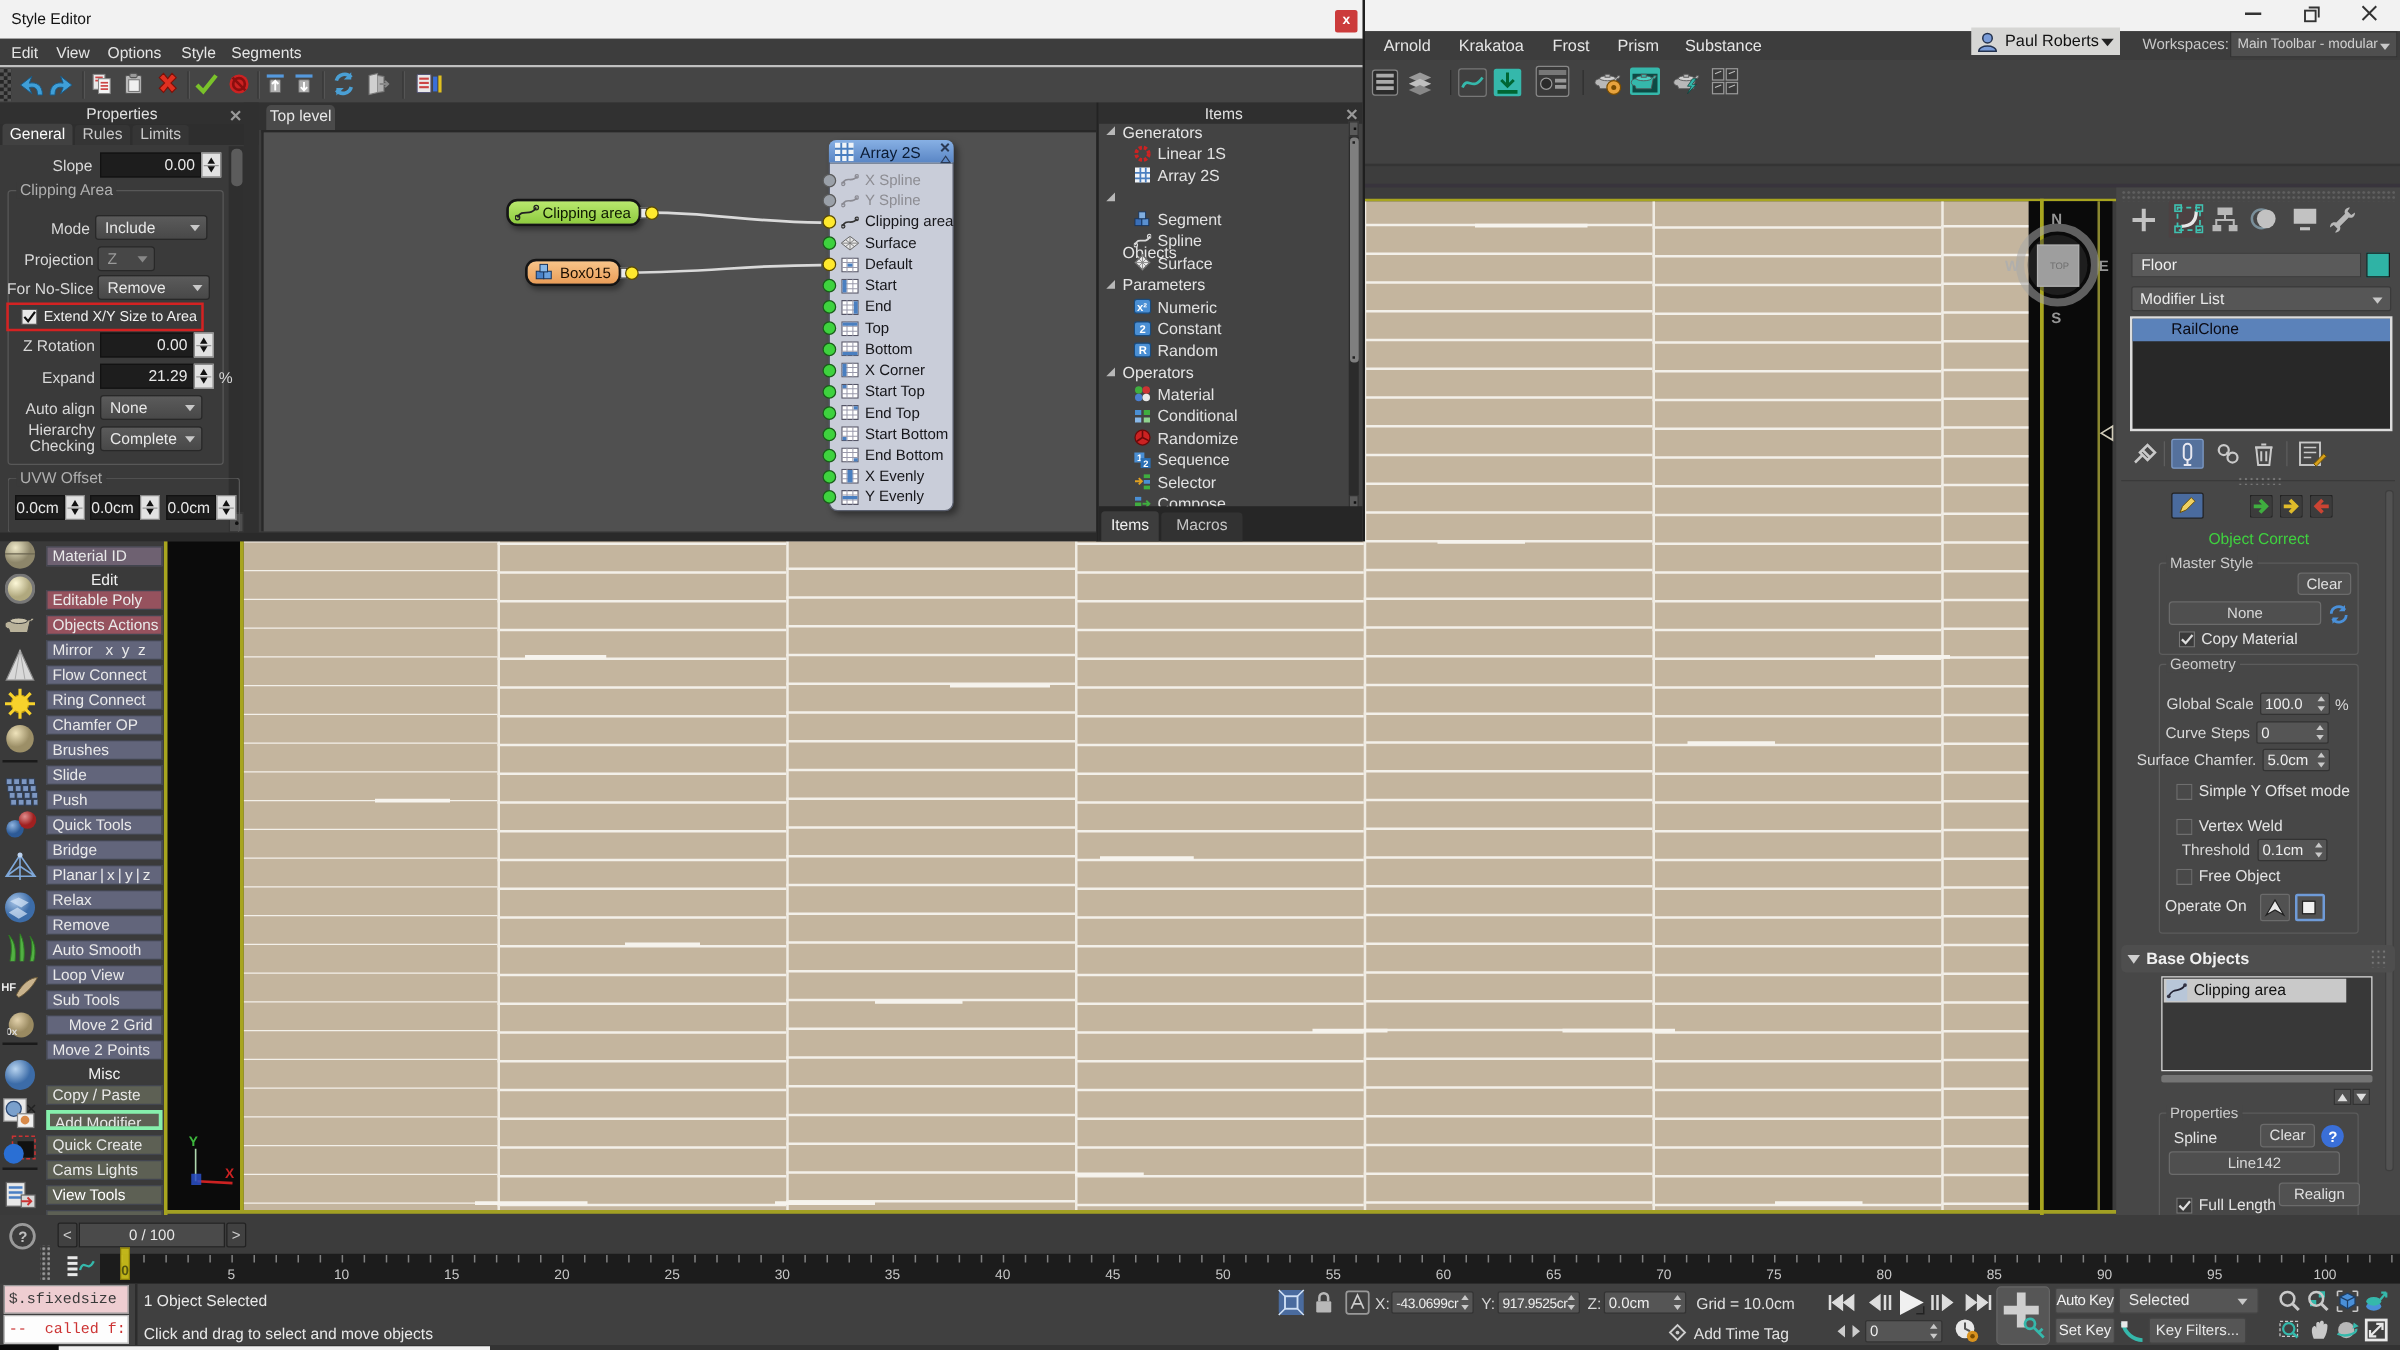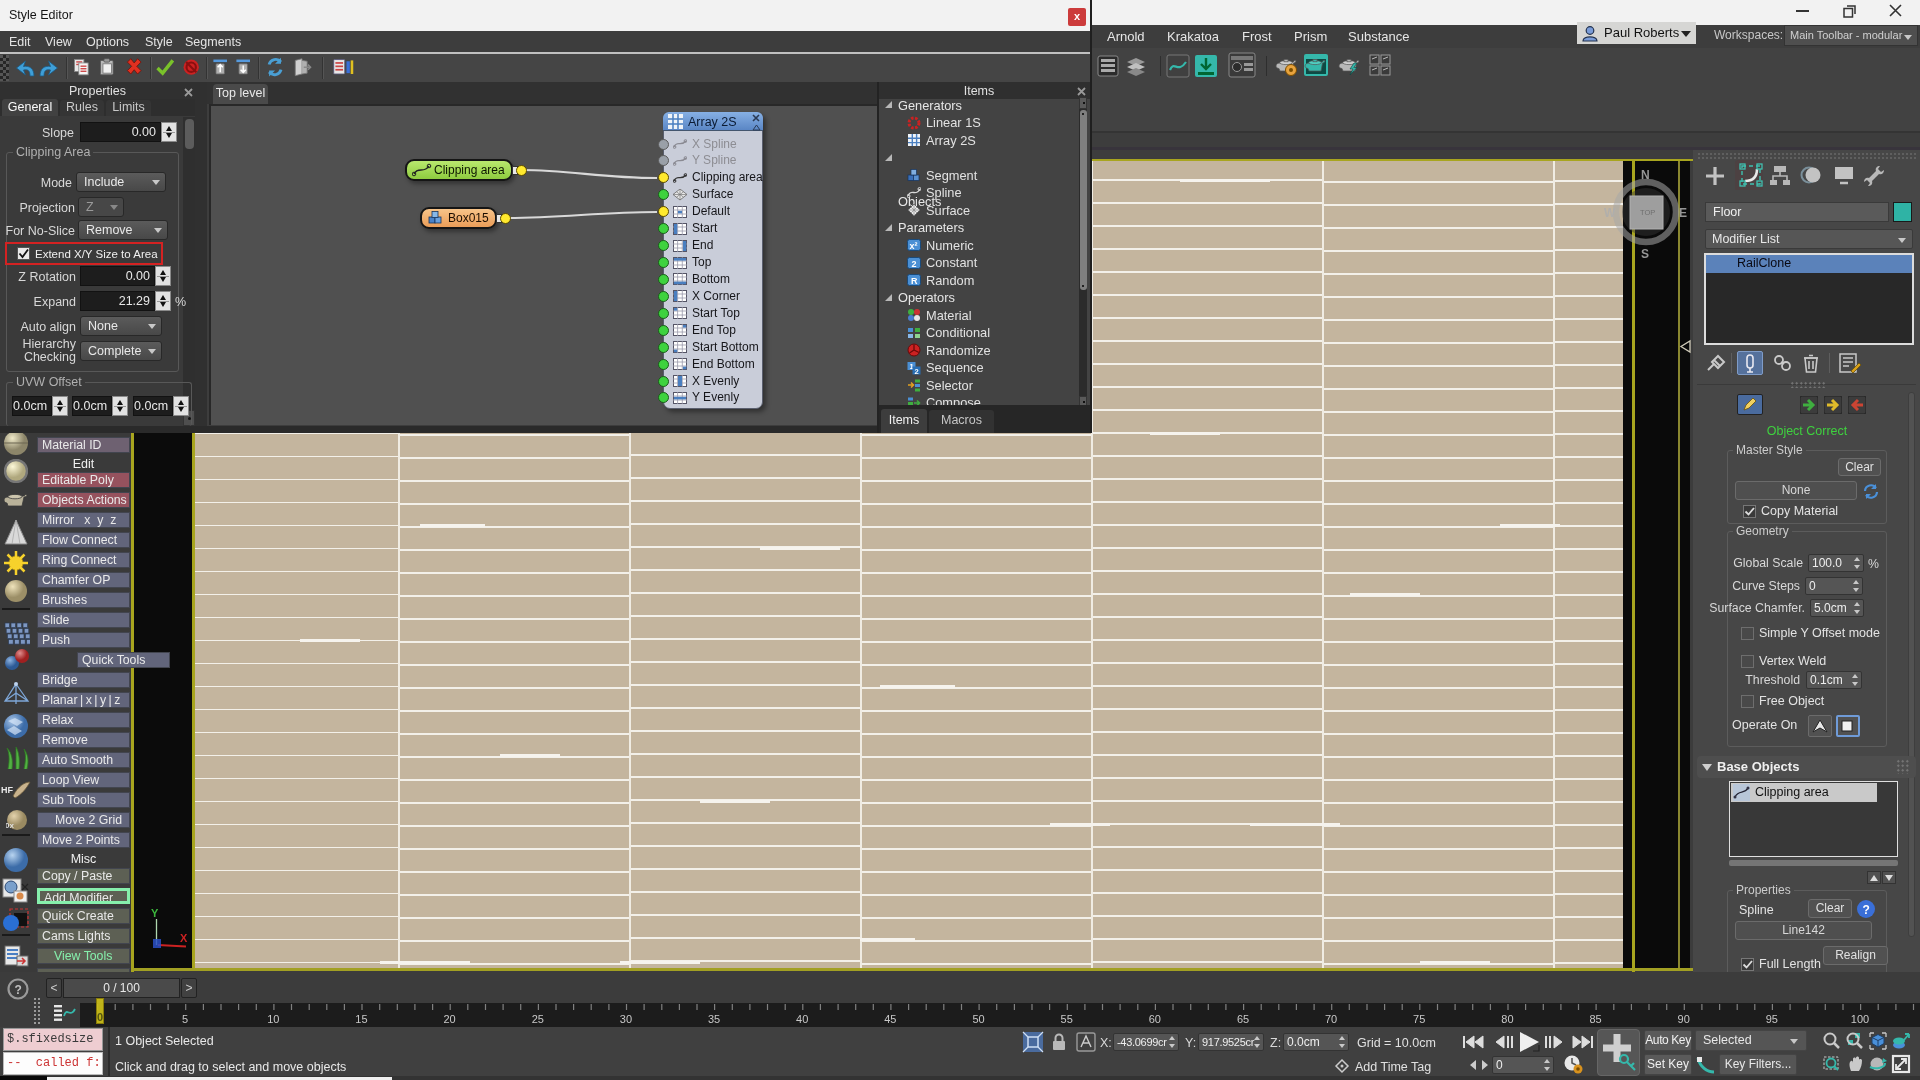--- a/index.html
+++ b/index.html
@@ -405,36 +405,36 @@
 <div class="abs" style="left:37px;top:458px;width:93px;height:13px;color:#f0f0f0;font-size:12.5px;line-height:13px;text-align:center;">Edit</div>
 <div class="abs" style="left:37px;top:472px;width:93px;height:16px;background:#96525e;border:1px solid #42454f;color:#e9e9e9;font-size:12.3px;line-height:14px;padding-left:4px;white-space:nowrap;overflow:hidden;">Editable Poly</div>
 <div class="abs" style="left:37px;top:492px;width:93px;height:16px;background:#96525e;border:1px solid #42454f;color:#e9e9e9;font-size:12.3px;line-height:14px;padding-left:4px;white-space:nowrap;overflow:hidden;">Objects Actions</div>
 <div class="abs" style="left:37px;top:512px;width:93px;height:16px;background:#62657b;border:1px solid #42454f;color:#e9e9e9;font-size:12.3px;line-height:14px;padding-left:4px;white-space:nowrap;overflow:hidden;">Mirror&nbsp;&nbsp;&nbsp;x&nbsp;&nbsp;y&nbsp;&nbsp;z</div>
 <div class="abs" style="left:37px;top:532px;width:93px;height:16px;background:#62657b;border:1px solid #42454f;color:#e9e9e9;font-size:12.3px;line-height:14px;padding-left:4px;white-space:nowrap;overflow:hidden;">Flow Connect</div>
 <div class="abs" style="left:37px;top:552px;width:93px;height:16px;background:#62657b;border:1px solid #42454f;color:#e9e9e9;font-size:12.3px;line-height:14px;padding-left:4px;white-space:nowrap;overflow:hidden;">Ring Connect</div>
 <div class="abs" style="left:37px;top:572px;width:93px;height:16px;background:#62657b;border:1px solid #42454f;color:#e9e9e9;font-size:12.3px;line-height:14px;padding-left:4px;white-space:nowrap;overflow:hidden;">Chamfer OP</div>
 <div class="abs" style="left:37px;top:592px;width:93px;height:16px;background:#62657b;border:1px solid #42454f;color:#e9e9e9;font-size:12.3px;line-height:14px;padding-left:4px;white-space:nowrap;overflow:hidden;">Brushes</div>
 <div class="abs" style="left:37px;top:612px;width:93px;height:16px;background:#62657b;border:1px solid #42454f;color:#e9e9e9;font-size:12.3px;line-height:14px;padding-left:4px;white-space:nowrap;overflow:hidden;">Slide</div>
 <div class="abs" style="left:37px;top:632px;width:93px;height:16px;background:#62657b;border:1px solid #42454f;color:#e9e9e9;font-size:12.3px;line-height:14px;padding-left:4px;white-space:nowrap;overflow:hidden;">Push</div>
-<div class="abs" style="left:37px;top:652px;width:93px;height:16px;background:#62657b;border:1px solid #42454f;color:#e9e9e9;font-size:12.3px;line-height:14px;padding-left:4px;white-space:nowrap;overflow:hidden;margin-left:40px;">Quick Tools</div>
+<div class="abs" style="left:37px;top:652px;width:93px;height:16px;background:#62657b;border:1px solid #42454f;color:#e9e9e9;font-size:12.3px;line-height:14px;padding-left:4px;white-space:nowrap;overflow:hidden;">Quick Tools</div>
 <div class="abs" style="left:37px;top:672px;width:93px;height:16px;background:#62657b;border:1px solid #42454f;color:#e9e9e9;font-size:12.3px;line-height:14px;padding-left:4px;white-space:nowrap;overflow:hidden;">Bridge</div>
 <div class="abs" style="left:37px;top:692px;width:93px;height:16px;background:#62657b;border:1px solid #42454f;color:#e9e9e9;font-size:12.3px;line-height:14px;padding-left:4px;white-space:nowrap;overflow:hidden;">Planar | x | y | z</div>
 <div class="abs" style="left:37px;top:712px;width:93px;height:16px;background:#62657b;border:1px solid #42454f;color:#e9e9e9;font-size:12.3px;line-height:14px;padding-left:4px;white-space:nowrap;overflow:hidden;">Relax</div>
 <div class="abs" style="left:37px;top:732px;width:93px;height:16px;background:#62657b;border:1px solid #42454f;color:#e9e9e9;font-size:12.3px;line-height:14px;padding-left:4px;white-space:nowrap;overflow:hidden;">Remove</div>
 <div class="abs" style="left:37px;top:752px;width:93px;height:16px;background:#62657b;border:1px solid #42454f;color:#e9e9e9;font-size:12.3px;line-height:14px;padding-left:4px;white-space:nowrap;overflow:hidden;">Auto Smooth</div>
 <div class="abs" style="left:37px;top:772px;width:93px;height:16px;background:#62657b;border:1px solid #42454f;color:#e9e9e9;font-size:12.3px;line-height:14px;padding-left:4px;white-space:nowrap;overflow:hidden;">Loop View</div>
 <div class="abs" style="left:37px;top:792px;width:93px;height:16px;background:#62657b;border:1px solid #42454f;color:#e9e9e9;font-size:12.3px;line-height:14px;padding-left:4px;white-space:nowrap;overflow:hidden;">Sub Tools</div>
 <div class="abs" style="left:37px;top:812px;width:93px;height:16px;background:#62657b;border:1px solid #42454f;color:#e9e9e9;font-size:12.3px;line-height:14px;padding-left:17px;white-space:nowrap;overflow:hidden;">Move 2 Grid</div>
 <div class="abs" style="left:37px;top:832px;width:93px;height:16px;background:#62657b;border:1px solid #42454f;color:#e9e9e9;font-size:12.3px;line-height:14px;padding-left:4px;white-space:nowrap;overflow:hidden;">Move 2 Points</div>
 <div class="abs" style="left:37px;top:853px;width:93px;height:13px;color:#f0f0f0;font-size:12.5px;line-height:13px;text-align:center;">Misc</div>
 <div class="abs" style="left:37px;top:868px;width:93px;height:16px;background:#5d6054;border:1px solid #42454f;color:#e9e9e9;font-size:12.3px;line-height:14px;padding-left:4px;white-space:nowrap;overflow:hidden;">Copy / Paste</div>
 <div class="abs" style="left:37px;top:888px;width:93px;height:16px;background:#5d6054;border:3px solid #86efac;color:#e9e9e9;font-size:12.3px;line-height:14px;padding-left:4px;white-space:nowrap;overflow:hidden;">Add Modifier</div>
 <div class="abs" style="left:37px;top:908px;width:93px;height:16px;background:#5d6054;border:1px solid #42454f;color:#e9e9e9;font-size:12.3px;line-height:14px;padding-left:4px;white-space:nowrap;overflow:hidden;">Quick Create</div>
 <div class="abs" style="left:37px;top:928px;width:93px;height:16px;background:#5d6054;border:1px solid #42454f;color:#e9e9e9;font-size:12.3px;line-height:14px;padding-left:4px;white-space:nowrap;overflow:hidden;">Cams Lights</div>
-<div class="abs" style="left:37px;top:948px;width:93px;height:16px;background:#5d6054;border:1px solid #42454f;color:#86efac;font-size:12.3px;line-height:14px;padding-left:16px;white-space:nowrap;overflow:hidden;">View Tools</div>
+<div class="abs" style="left:37px;top:948px;width:93px;height:16px;background:#5d6054;border:1px solid #42454f;color:#ffffff;font-size:12.3px;line-height:14px;padding-left:4px;white-space:nowrap;overflow:hidden;">View Tools</div>
 <div class="abs" style="left:37px;top:968px;width:93px;height:8px;background:#5d6054;border:1px solid #42454f;color:#e9e9e9;font-size:12.3px;line-height:14px;padding-left:4px;white-space:nowrap;overflow:hidden;"></div>
 <svg class="abs" style="left:3px;top:430px" width="26" height="26">
       <defs>
         <radialGradient id="g16_443" cx="35%" cy="30%">
           <stop offset="0%" stop-color="#efe9c8"></stop>
           <stop offset="100%" stop-color="#8d866a"></stop>
         </radialGradient>
       </defs>
       <circle cx="13" cy="13" r="12" fill="url(#g16_443)"></circle>
       <path d="M1,13 L25,13" stroke="#6a6450" stroke-width="1"></path>

